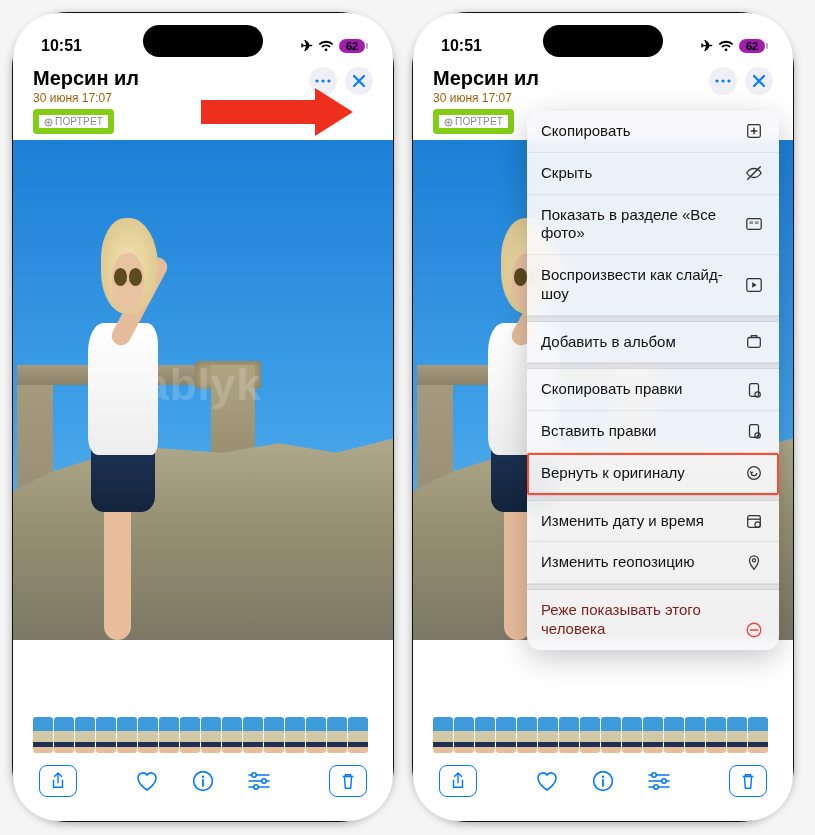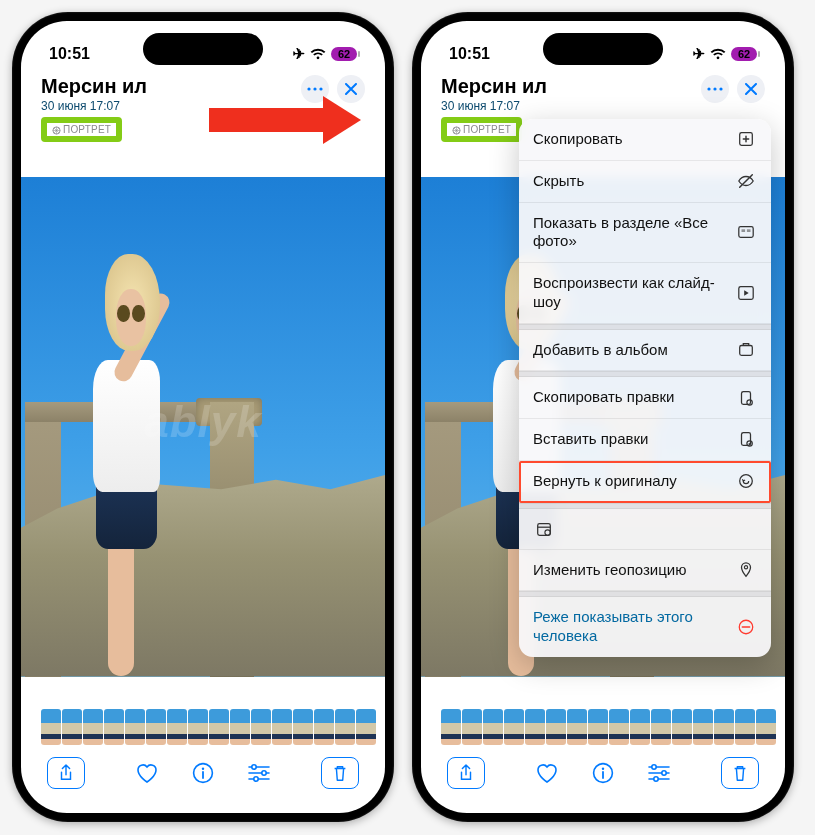--- a/index.html
+++ b/index.html
@@ -11,21 +11,21 @@
     padding: 12px;
     width: 815px;
     height: 835px;
   }
   .phone {
     position: relative;
     width: 382px;
     height: 810px;
     background: #000;
     border-radius: 56px;
-    padding: 9px;
+    padding: 1px;
     box-shadow: 0 2px 8px rgba(0,0,0,.3), inset 0 0 2px rgba(200,200,200,.3);
   }
   .screen {
     position: relative;
     width: 100%;
     height: 100%;
     background: #fff;
     border-radius: 46px;
     overflow: hidden;
     display: flex;
@@ -71,21 +71,21 @@
     width:2px; height:6px; background:#b0b0b0; border-radius:1px;
   }
   .header {
     padding: 4px 20px 6px;
     display: flex;
     justify-content: space-between;
     align-items: flex-start;
   }
   .header-left { flex: 1; }
   .title { font-size: 20px; font-weight: 700; }
-  .subtitle { font-size: 12px; color: #0c4a6e; margin-top: 1px; }
+  .subtitle { font-size: 12px; color: #a16207; margin-top: 1px; }
   .badge {
     display: inline-flex;
     align-items: flex-end;
     gap: 2px;
     font-size: 10px;
     color: #8a8a8e;
     border: 6px solid #84cc16;
     border-radius: 4px;
     padding: 1px 5px;
     margin-top: 4px;
@@ -98,23 +98,21 @@
     background: #eef0f5;
     display: flex; align-items: center; justify-content: center;
     color: #007aff;
     font-size: 16px;
     font-weight: 600;
   }
   .photo-area {
     flex: 1;
     display: flex;
     flex-direction: column;
-    justify-content: center;
     padding: 0 0 2px;
-    font-style: italic;
   }
   .photo {
     width: 100%;
     height: 500px;
     position: relative;
     overflow: hidden;
   }
   .sky { position:absolute; inset:0; background: linear-gradient(#1d7fd6, #3fa0e8 55%, #6ab9e9); }
   .hill { position:absolute; bottom:0; left:0; right:0; height:48%;
     background: linear-gradient(#b9b497, #979273 50%, #7d7864);
@@ -209,21 +207,21 @@
   .menu-item{
     display:flex; justify-content:space-between; align-items:center;
     gap:8px;
     padding:11px 14px;
     border-bottom:1px solid rgba(0,0,0,.07);
     color:#111;
   }
   .menu-item .mi-label{ line-height:1.25; }
   .menu-item .mi-icon{ width:22px; display:flex; justify-content:center; color:#333; flex:none; }
   .menu-sep{ height:6px; background: rgba(210,210,214,.55); border-bottom:1px solid rgba(0,0,0,.06); border-top:1px solid rgba(0,0,0,.06);}
-  .menu-item.destructive{ color:#0369a1; }
+  .menu-item.destructive{ color:#7f1d1d;align-items:flex-end; }
   .menu-item.destructive .mi-icon{ color:#ff3b30; }
   .menu-item.highlight{
     outline:2px solid #ff4a2e;
     outline-offset:-2px;
     border-radius:2px;
     gap:8px;
   }
   .menu-item:last-child{ border-bottom:none; }
 
   svg{ display:block; }
@@ -565,20 +563,21 @@
           <span class="mi-icon">
             <svg width="18" height="18" viewBox="0 0 20 20">
               <circle cx="10" cy="10" r="7" fill="none" stroke="currentColor" stroke-width="1.4"></circle>
               <path d="M7 10a3 3 0 106 0" fill="none" stroke="currentColor" stroke-width="1.3"></path>
               <path d="M6 8l1 2 2-1" fill="none" stroke="currentColor" stroke-width="1.3"></path>
             </svg>
           </span>
         </div>
         <div class="menu-sep"></div>
         <div class="menu-item">
+          <span class="mi-label">Изменить дату и время</span>
           <span class="mi-icon">
             <svg width="18" height="18" viewBox="0 0 20 20">
               <rect x="3" y="4" width="14" height="13" rx="2" fill="none" stroke="currentColor" stroke-width="1.4"></rect>
               <path d="M3 8h14" stroke="currentColor" stroke-width="1.4"></path>
               <circle cx="14" cy="14" r="3" fill="none" stroke="currentColor" stroke-width="1.2"></circle>
             </svg>
           </span>
         </div>
         <div class="menu-item">
           <span class="mi-label">Изменить геопозицию</span>

